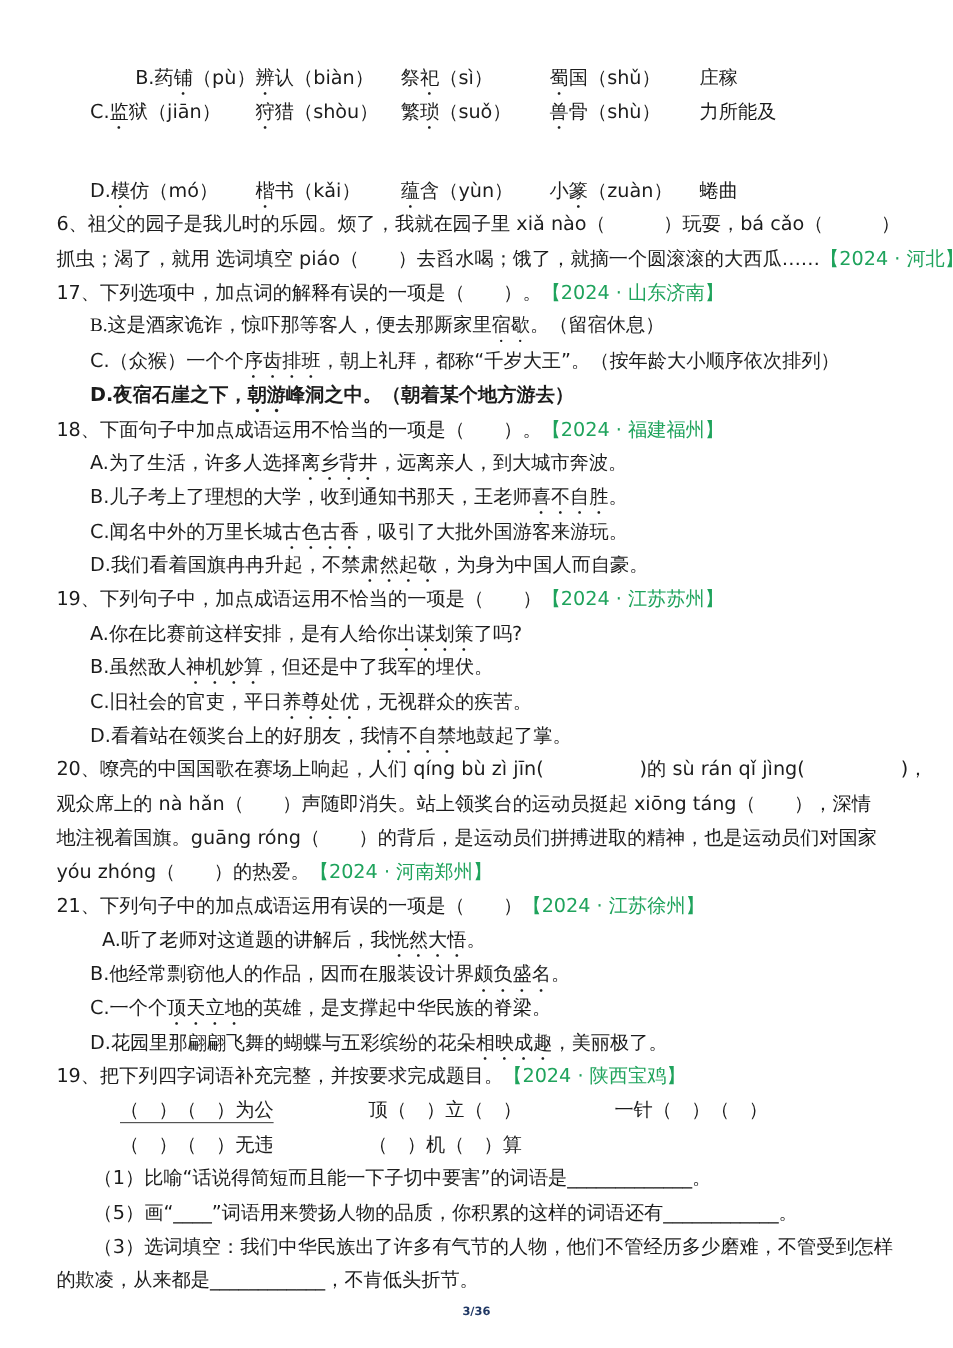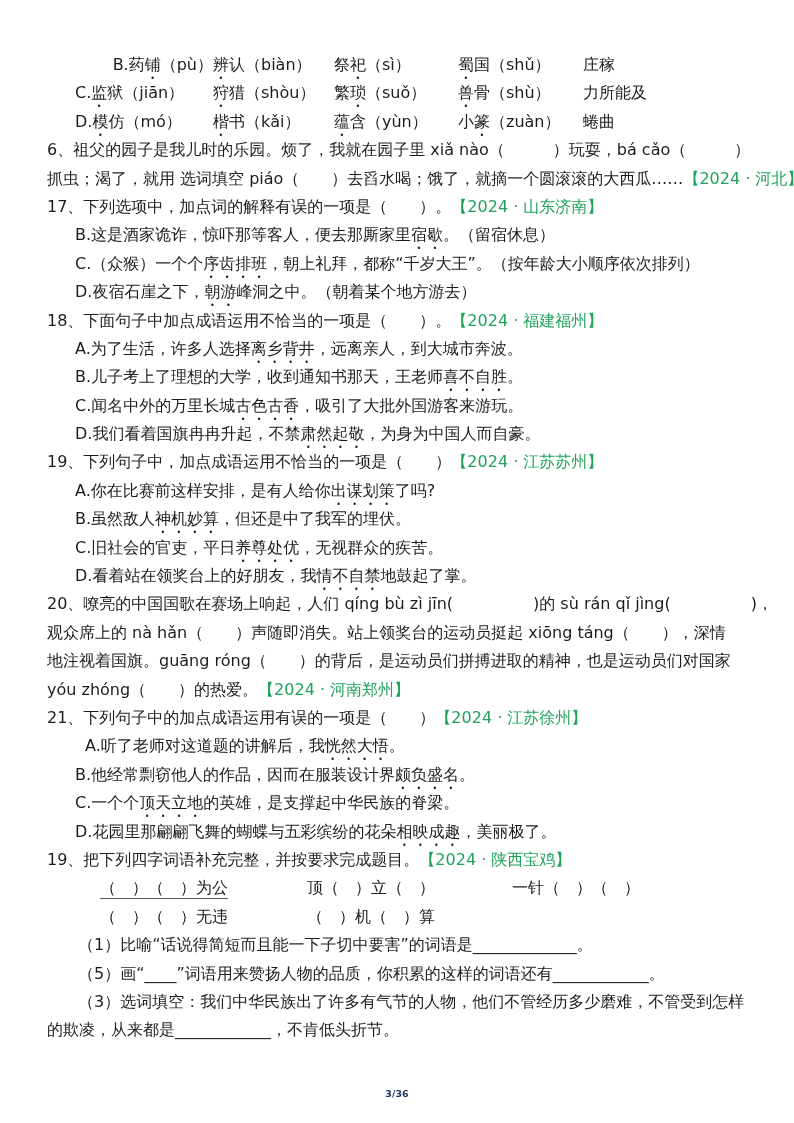--- a/index.html
+++ b/index.html
@@ -55,33 +55,33 @@
         <span class="cell" style="width: 125px;"><span class="dot">蜀</span><span>国（shǔ）</span></span>
         <span class="cell grow"><span>庄稼</span></span>
       </div>
       <div class="line cellrow" style="padding-left: 28px;">
         <span class="cell" style="width: 138px;"><span>C.</span><span class="dot">监</span><span>狱（jiān）</span></span>
         <span class="cell" style="width: 121px;"><span class="dot">狩</span><span>猎（shòu）</span></span>
         <span class="cell" style="width: 124px;"><span>繁</span><span class="dot">琐</span><span>（suǒ）</span></span>
         <span class="cell" style="width: 125px;"><span class="dot">兽</span><span>骨（shù）</span></span>
         <span class="cell grow"><span>力所能及</span></span>
       </div>
-      <div class="line cellrow" style="padding-left: 28px;">
+      <div class="line cellrow" style="padding-left: 28px; margin-top: 37px;">
         <span class="cell" style="width: 138px;"><span>D.</span><span class="dot">模</span><span>仿（mó）</span></span>
         <span class="cell" style="width: 121px;"><span class="dot">楷</span><span>书（kǎi）</span></span>
         <span class="cell" style="width: 124px;"><span class="dot">蕴</span><span>含（yùn）</span></span>
         <span class="cell" style="width: 125px;"><span>小</span><span class="dot">篆</span><span>（zuàn）</span></span>
         <span class="cell grow"><span>蜷曲</span></span>
       </div>
       <div class="line"><span>6、祖父的园子是我儿时的乐园。烦了，我就在园子里 xiǎ nào（　　　）玩耍，bá cǎo（　　　）</span></div>
       <div class="line"><span>抓虫；渴了，就用 选词填空 piáo（　　）去舀水喝；饿了，就摘一个圆滚滚的大西瓜……</span><span class="green">【2024 · 河北】</span></div>
       <div class="line"><span>17、下列选项中，加点词的解释有误的一项是（　　）。</span><span class="green">【2024 · 山东济南】</span></div>
-      <div class="line" style="padding-left: 28px;"><span>B.这是酒家诡诈，惊吓那等客人，便去那厮家里</span><span class="dot">宿歇</span><span>。（留宿休息）</span></div>
+      <div class="line" style="padding-left: 28px; font-family: Liberation Serif, serif;"><span>B.这是酒家诡诈，惊吓那等客人，便去那厮家里</span><span class="dot">宿歇</span><span>。（留宿休息）</span></div>
       <div class="line" style="padding-left: 28px;"><span>C.（众猴）一个个</span><span class="dot">序齿排班</span><span>，朝上礼拜，都称“千岁大王”。（按年龄大小顺序依次排列）</span></div>
-      <div class="line" style="padding-left: 28px;"><span>D.夜宿石崖之下，</span><span class="dot">朝游</span><span>峰洞之中。（朝着某个地方游去）</span></div>
+      <div class="line" style="padding-left: 28px; font-weight: bold;"><span>D.夜宿石崖之下，</span><span class="dot">朝游</span><span>峰洞之中。（朝着某个地方游去）</span></div>
       <div class="line"><span>18、下面句子中加点成语运用不恰当的一项是（　　）。</span><span class="green">【2024 · 福建福州】</span></div>
       <div class="line" style="padding-left: 28px;"><span>A.为了生活，许多人选择</span><span class="dot">离乡背井</span><span>，远离亲人，到大城市奔波。</span></div>
       <div class="line" style="padding-left: 28px;"><span>B.儿子考上了理想的大学，收到通知书那天，王老师</span><span class="dot">喜不自胜</span><span>。</span></div>
       <div class="line" style="padding-left: 28px;"><span>C.闻名中外的万里长城</span><span class="dot">古色古香</span><span>，吸引了大批外国游客来游玩。</span></div>
       <div class="line" style="padding-left: 28px;"><span>D.我们看着国旗冉冉升起，不禁</span><span class="dot">肃然起敬</span><span>，为身为中国人而自豪。</span></div>
       <div class="line"><span>19、下列句子中，加点成语运用不恰当的一项是（　　）</span><span class="green">【2024 · 江苏苏州】</span></div>
       <div class="line" style="padding-left: 28px;"><span>A.你在比赛前这样安排，是有人给你</span><span class="dot">出谋划策</span><span>了吗?</span></div>
       <div class="line" style="padding-left: 28px;"><span>B.虽然敌人</span><span class="dot">神机妙算</span><span>，但还是中了我军的埋伏。</span></div>
       <div class="line" style="padding-left: 28px;"><span>C.旧社会的官吏，平日</span><span class="dot">养尊处优</span><span>，无视群众的疾苦。</span></div>
       <div class="line" style="padding-left: 28px;"><span>D.看着站在领奖台上的好朋友，我</span><span class="dot">情不自禁</span><span>地鼓起了掌。</span></div>

